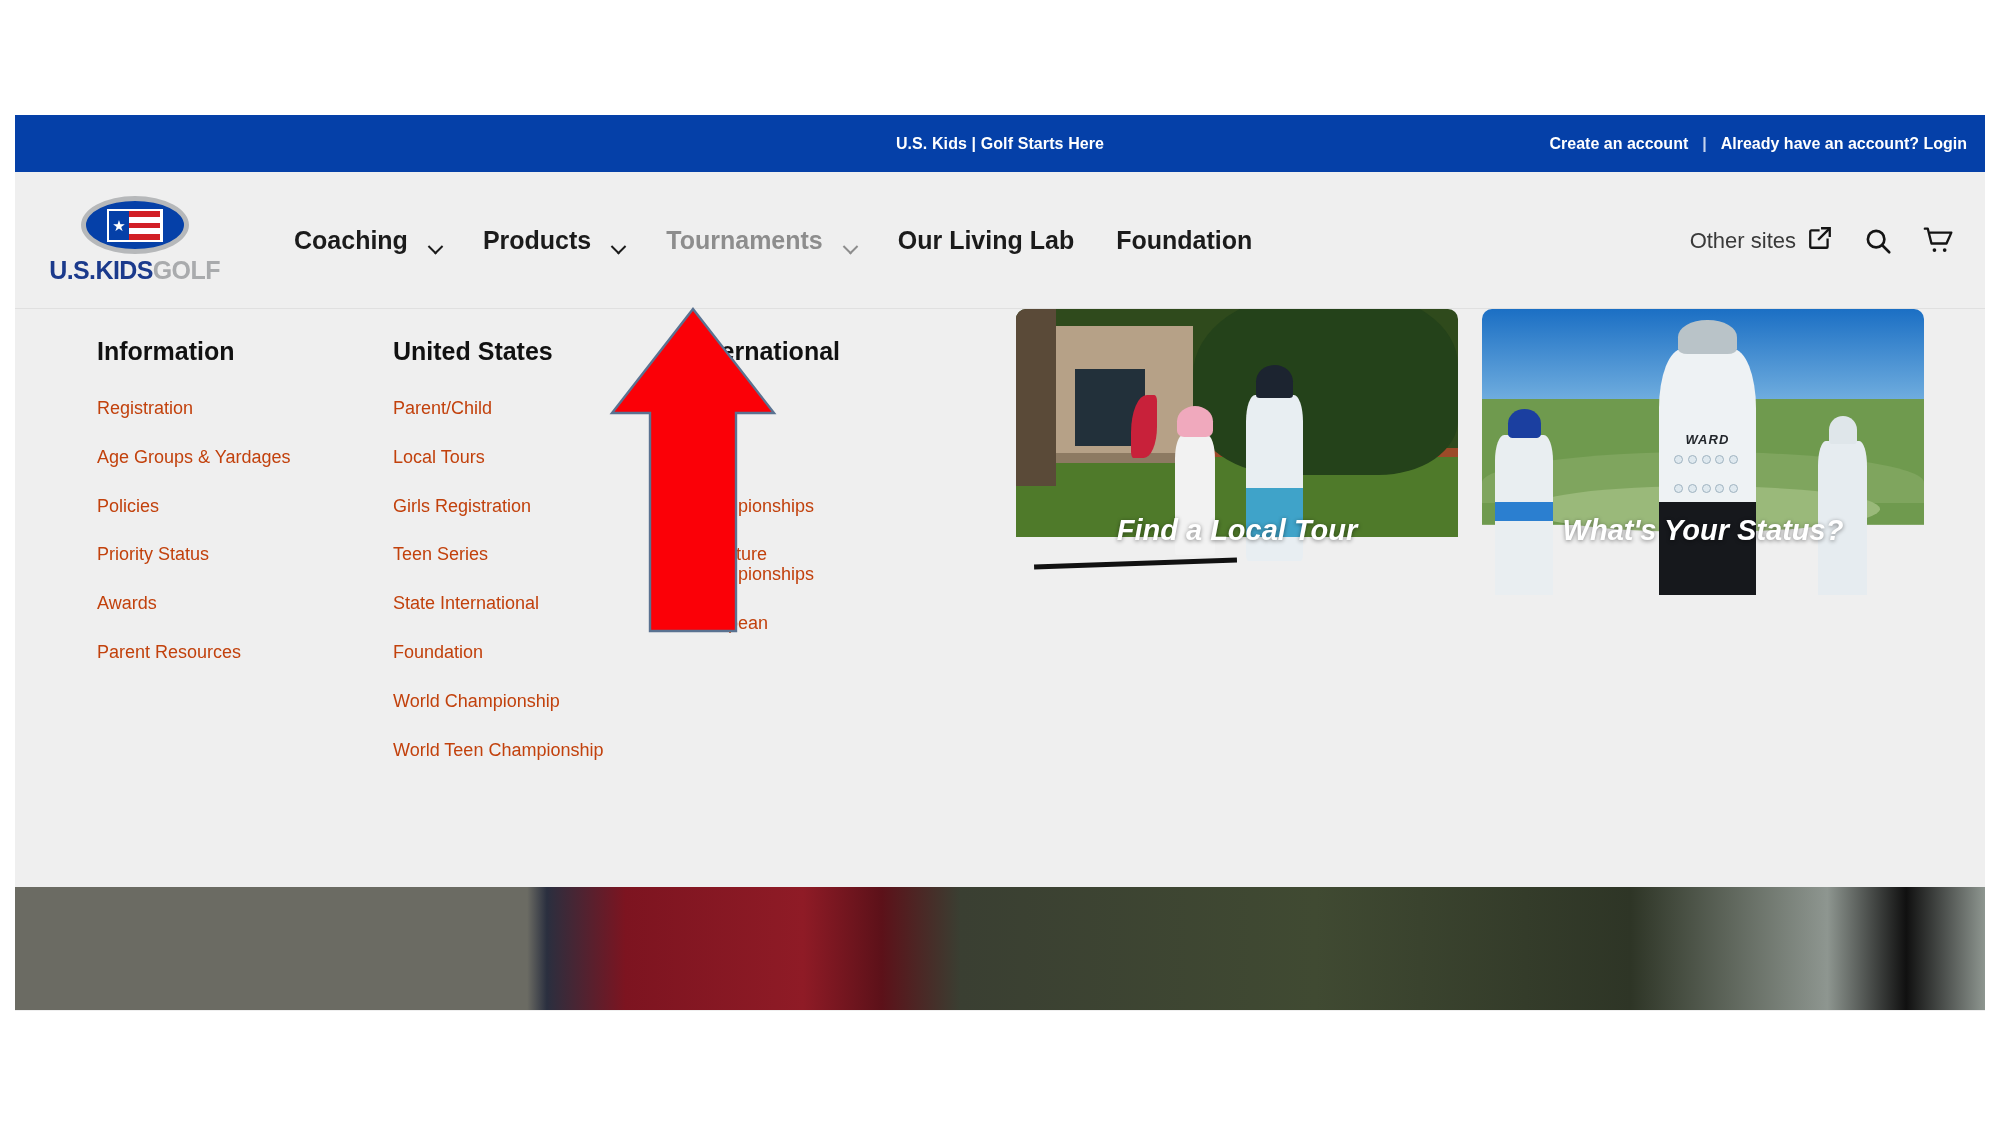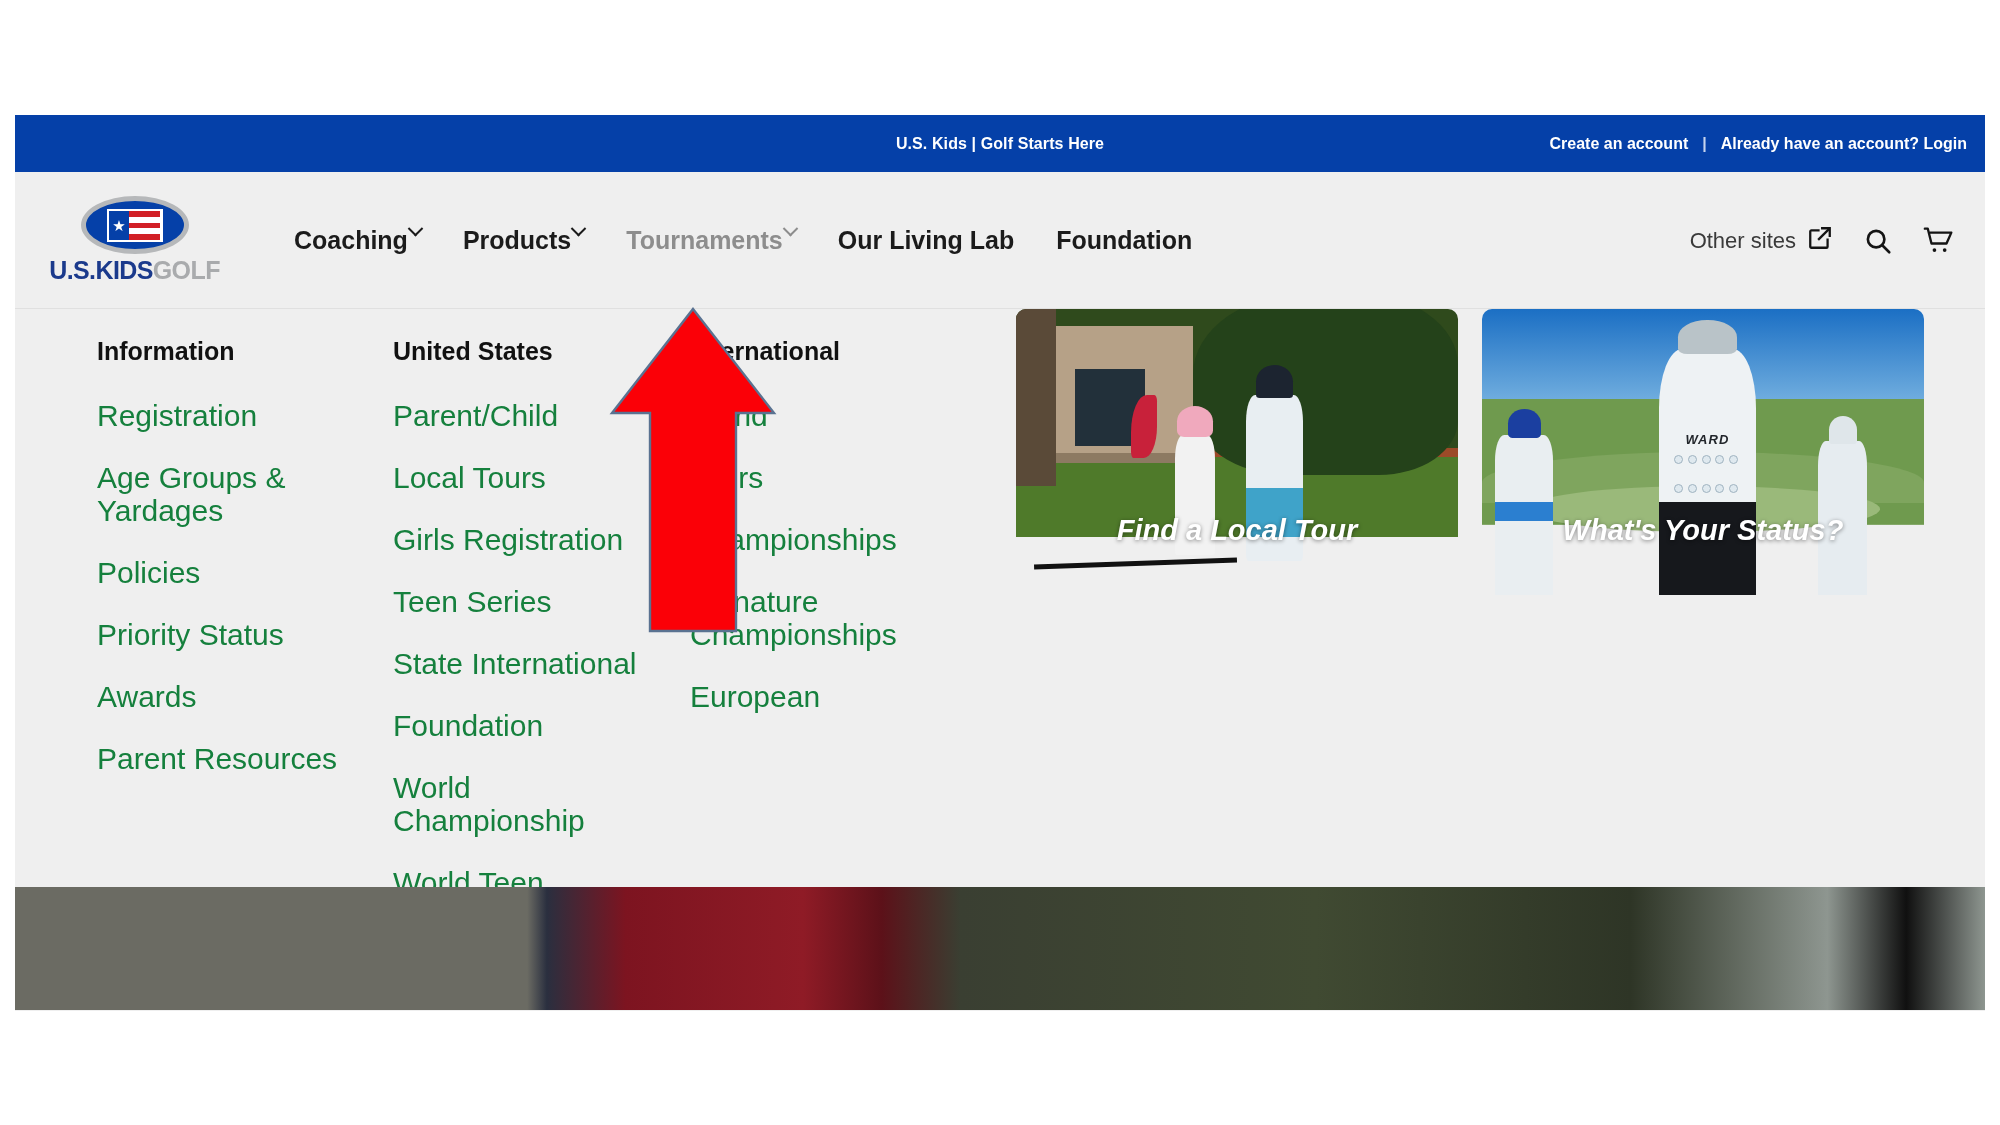--- a/index.html
+++ b/index.html
@@ -97,21 +97,21 @@
   .logo-wordmark .uskids { color: #1b3a8c; }
   .logo-wordmark .golf  { color: #a9abad; }
 
   #nav-links {
     position: absolute;
     left: 258px; top: 0;
     height: 137px;
     display: flex; align-items: center; gap: 0;
   }
   .nav-item {
-    display: flex; align-items: flex-start; gap: 2px;
+    display: flex; align-items: flex-end; gap: 22px;
     padding: 0 21px;
     font-size: 25px; font-weight: bold;
     color: #1b1b1b;
     cursor: pointer;
     white-space: nowrap;
   }
   .nav-item.active { color: #8d8d8d; }
   .caret {
     display: inline-block;
     width: 11px; height: 11px;
@@ -144,21 +144,21 @@
     position: absolute;
     top: 28px;
   }
   .mm-title {
     font-size: 25px; font-weight: bold;
     color: #111; margin-bottom: 33px;
     white-space: nowrap;
   }
   .mm-link {
     display: block;
-    font-size: 30px; color: #15803d;
+    font-size: 18px; color: #c2410c;
     line-height: 1.1;
     margin-bottom: 29px;
     text-decoration: none;
     cursor: pointer;
     max-width: 260px;
   }
   #col-info   { left: 82px; }
   #col-us     { left: 378px; }
   #col-intl   { left: 675px; }
 

